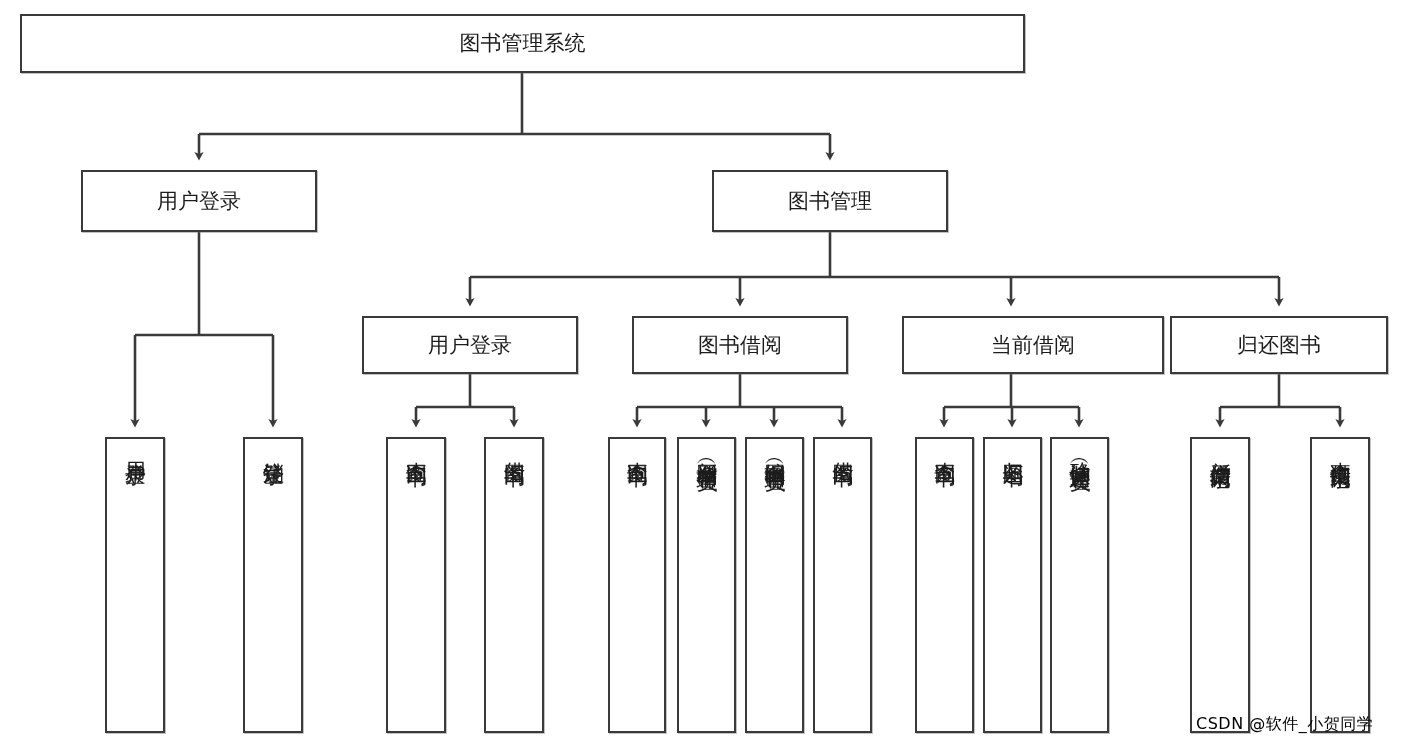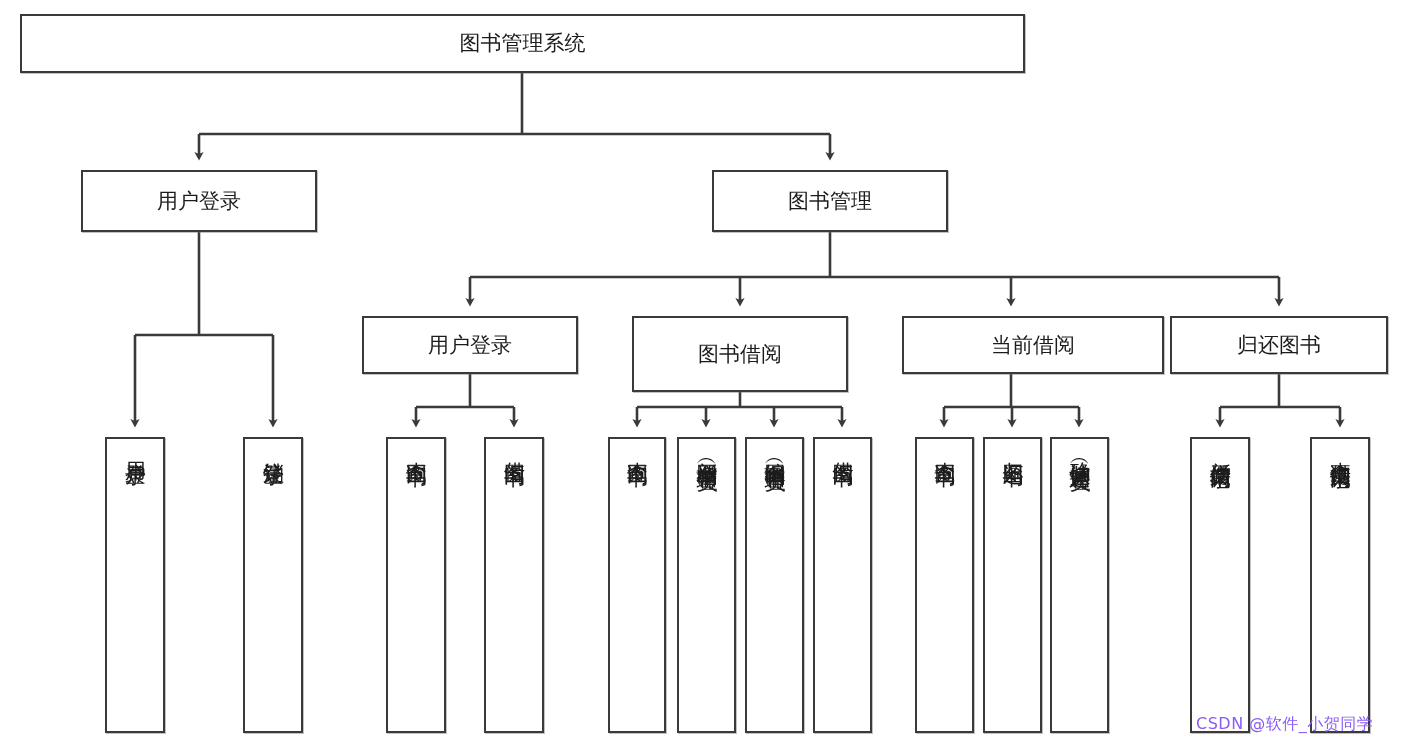--- a/index.html
+++ b/index.html
@@ -55,21 +55,21 @@
     font-size: 21px;
     letter-spacing: 1.5px;
     line-height: 1;
     white-space: normal;
   }
   #watermark {
     position: absolute;
     left: 1196px;
     top: 714px;
     font-size: 16px;
-    color: #8b5cf6;
+    color: #000000;
     letter-spacing: 0.5px;
     white-space: nowrap;
     font-family: "DejaVu Sans", "Liberation Sans", sans-serif;
   }
 </style>
 </head>
 <body>
 
 <div id="canvas">
 
@@ -130,21 +130,21 @@
   <div class="node h" style="left:81px;top:170px;width:236px;height:62px;">
     <span class="label">用户登录</span>
   </div>
   <div class="node h" style="left:712px;top:170px;width:236px;height:62px;">
     <span class="label">图书管理</span>
   </div>
 
   <div class="node h" style="left:362px;top:316px;width:216px;height:58px;">
     <span class="label">用户登录</span>
   </div>
-  <div class="node h" style="left:632px;top:316px;width:216px;height:76px;">
+  <div class="node h" style="left:632px;top:316px;width:216px;height:58px;">
     <span class="label">图书借阅</span>
   </div>
   <div class="node h" style="left:902px;top:316px;width:262px;height:58px;">
     <span class="label">当前借阅</span>
   </div>
   <div class="node h" style="left:1170px;top:316px;width:218px;height:58px;">
     <span class="label">归还图书</span>
   </div>
 
   <div class="node v" style="left:105px;top:437px;width:60px;height:296px;">

